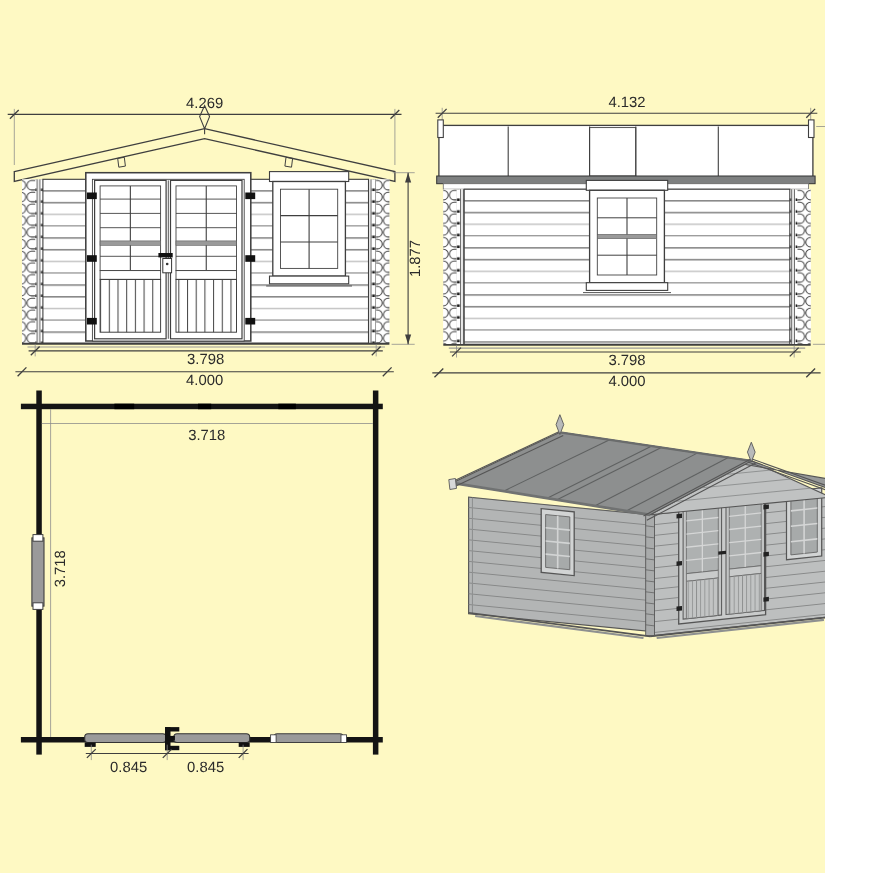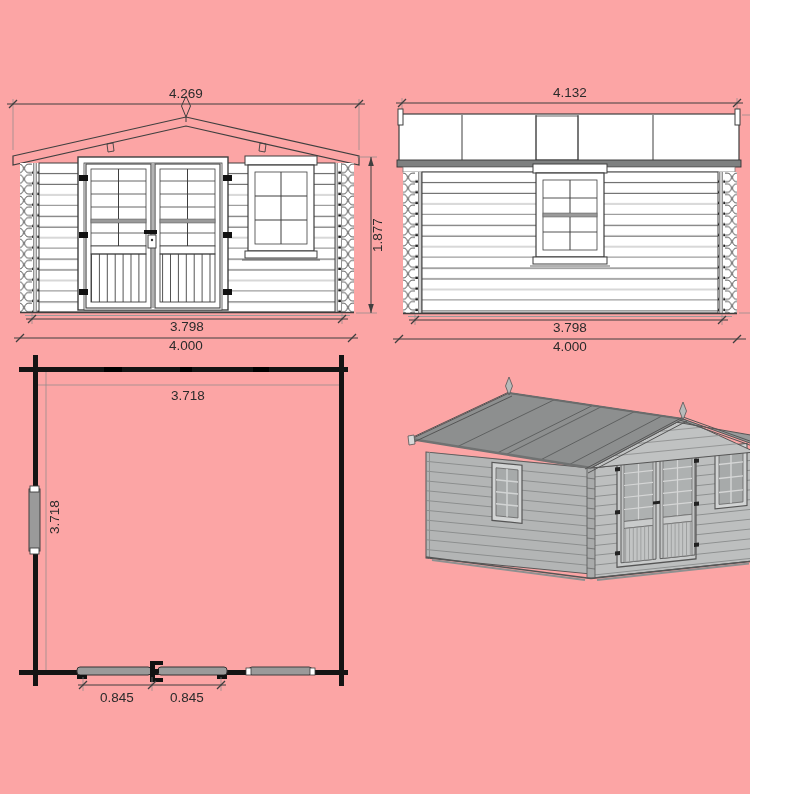--- a/index.html
+++ b/index.html
@@ -1,16 +1,16 @@
 <!DOCTYPE html>
 <html><head>
 <meta charset="utf-8">
 <style>
   html,body{margin:0;padding:0;background:#ffffff;}
-  .sheet{position:relative;width:750px;height:794px;background:#fca5a5;overflow:hidden;}
+  .sheet{position:relative;width:750px;height:794px;background:#fef9c3;overflow:hidden;}
   svg{position:absolute;left:0;top:0;}
   svg text{font-family:"Liberation Sans", sans-serif;font-size:13.5px;fill:#2b2b2b;}
   .dimline{stroke:#3f3f3f;stroke-width:1;}
   .ext{stroke:#8a8a8a;stroke-width:0.7;}
   .tick{stroke:#3f3f3f;stroke-width:1.2;}
   .ln{stroke:#3f3f3f;fill:none;}
 </style>
 </head>
 <body>
 

